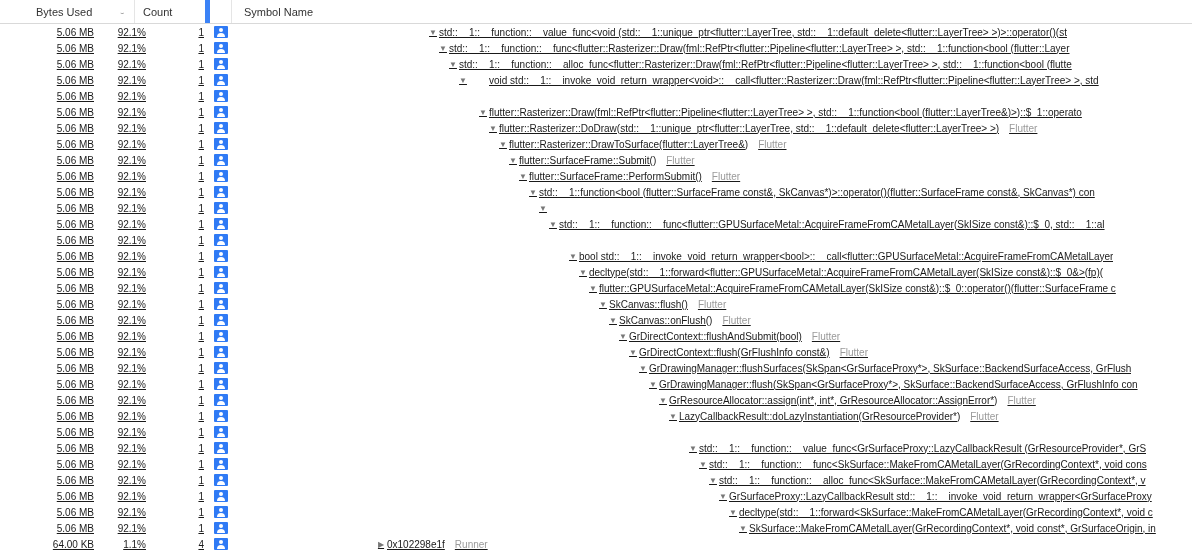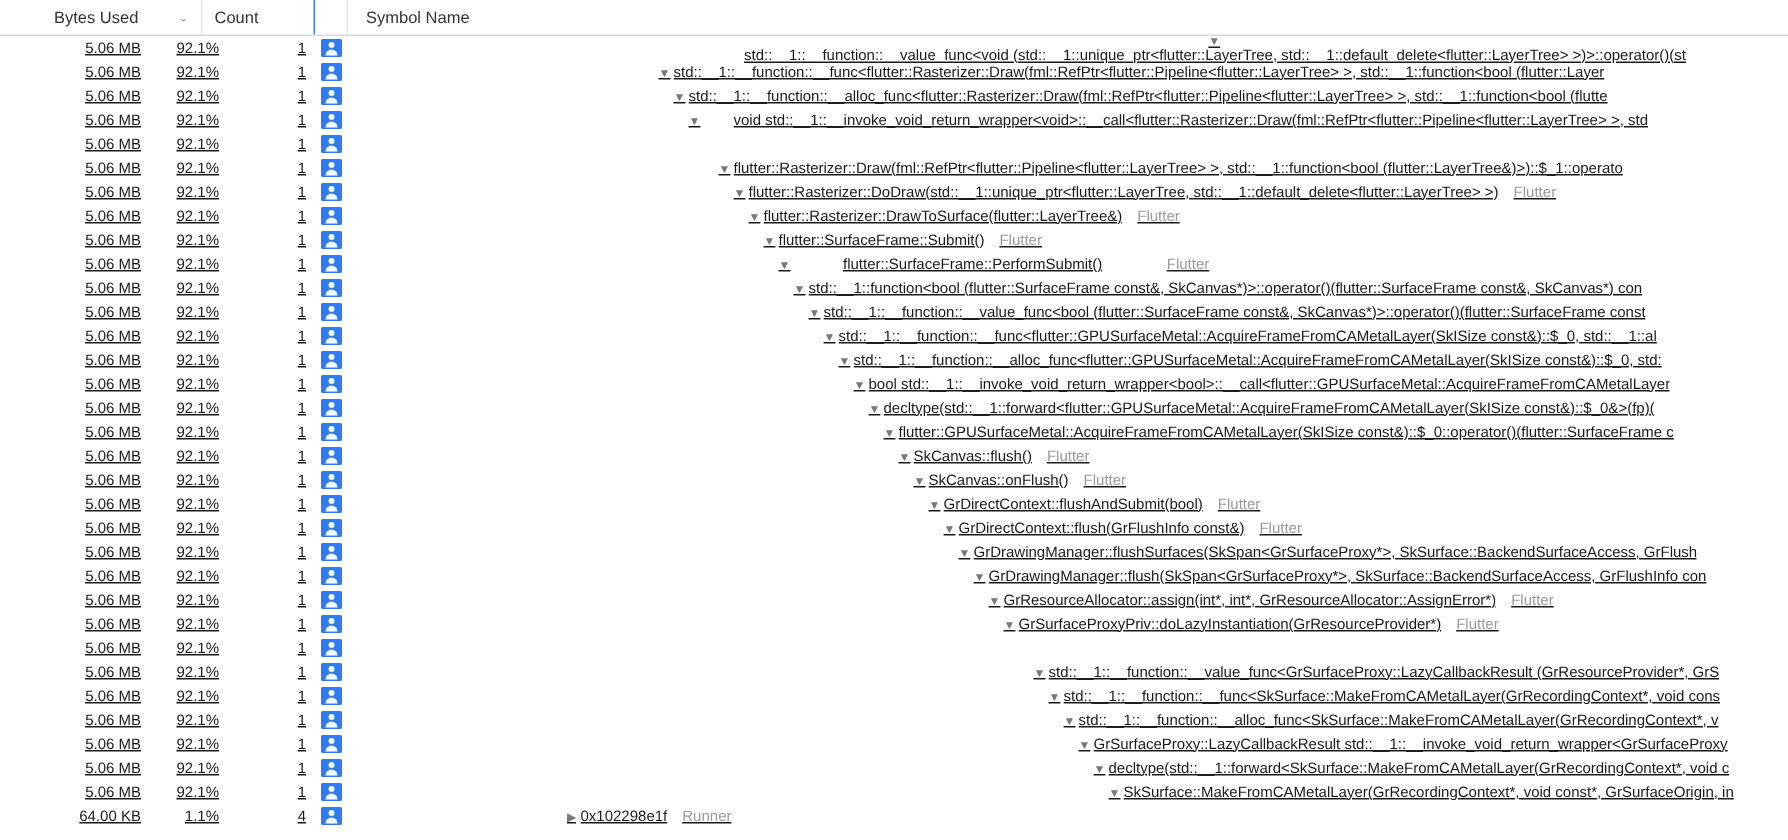--- a/index.html
+++ b/index.html
@@ -36,21 +36,21 @@
     border-right: 1px solid #e5e5e5;
     height: 100%;
     gap: 22px;
   }
   .col-bytes-h .label { flex: 1; text-align: left; padding-left: 36px; }
   .col-count-h {
     width: 75px;
     display: flex;
     align-items: center;
     padding-left: 8px;
-    border-right: 1px solid #3b82f6;
+    border-right: 5px solid #3b82f6;
     height: 100%;
     gap: 4px;
   }
   .col-icon-h {
     width: 22px;
     border-right: 1px solid #e5e5e5;
     height: 100%;
   }
   .col-symbol-h {
     flex: 1;
@@ -196,21 +196,21 @@
       <div class="row">
         <div class="gutter-left"></div>
         <div class="col-bytes">5.06 MB</div>
         <div class="col-pct">92.1%</div>
         <div class="col-count">1</div>
         <div class="col-icon">
           <div class="person-icon"></div>
         </div>
         <div class="vdivider"></div>
         <div class="vdivider2"></div>
-        <div class="col-symbol" style="padding-left: 52px; flex-direction: column;">
+        <div class="col-symbol" style="padding-left: 52px;">
           <span class="disclosure down"></span>
           <span class="symbol-text">std::__1::__function::__value_func&lt;void (std::__1::unique_ptr&lt;flutter::LayerTree, std::__1::default_delete&lt;flutter::LayerTree&gt; &gt;)&gt;::operator()(st</span>
         </div>
       </div>
       <div class="row">
         <div class="gutter-left"></div>
         <div class="col-bytes">5.06 MB</div>
         <div class="col-pct">92.1%</div>
         <div class="col-count">1</div>
         <div class="col-icon">
@@ -330,21 +330,21 @@
       <div class="row">
         <div class="gutter-left"></div>
         <div class="col-bytes">5.06 MB</div>
         <div class="col-pct">92.1%</div>
         <div class="col-count">1</div>
         <div class="col-icon">
           <div class="person-icon"></div>
         </div>
         <div class="vdivider"></div>
         <div class="vdivider2"></div>
-        <div class="col-symbol" style="padding-left: 142px; gap: 33px;">
+        <div class="col-symbol" style="padding-left: 142px;">
           <span class="disclosure down"></span>
           <span class="symbol-text">flutter::SurfaceFrame::PerformSubmit()</span>
           <span class="module">Flutter</span>
         </div>
       </div>
       <div class="row">
         <div class="gutter-left"></div>
         <div class="col-bytes">5.06 MB</div>
         <div class="col-pct">92.1%</div>
         <div class="col-count">1</div>
@@ -363,21 +363,20 @@
         <div class="col-bytes">5.06 MB</div>
         <div class="col-pct">92.1%</div>
         <div class="col-count">1</div>
         <div class="col-icon">
           <div class="person-icon"></div>
         </div>
         <div class="vdivider"></div>
         <div class="vdivider2"></div>
         <div class="col-symbol" style="padding-left: 162px;">
           <span class="disclosure down"></span>
-          <span class="symbol-text">std::__1::__function::__value_func&lt;bool (flutter::SurfaceFrame const&amp;, SkCanvas*)&gt;::operator()(flutter::SurfaceFrame const</span>
         </div>
       </div>
       <div class="row">
         <div class="gutter-left"></div>
         <div class="col-bytes">5.06 MB</div>
         <div class="col-pct">92.1%</div>
         <div class="col-count">1</div>
         <div class="col-icon">
           <div class="person-icon"></div>
         </div>
@@ -391,24 +390,20 @@
       <div class="row">
         <div class="gutter-left"></div>
         <div class="col-bytes">5.06 MB</div>
         <div class="col-pct">92.1%</div>
         <div class="col-count">1</div>
         <div class="col-icon">
           <div class="person-icon"></div>
         </div>
         <div class="vdivider"></div>
         <div class="vdivider2"></div>
-        <div class="col-symbol" style="padding-left: 182px;">
-          <span class="disclosure down"></span>
-          <span class="symbol-text">std::__1::__function::__alloc_func&lt;flutter::GPUSurfaceMetal::AcquireFrameFromCAMetalLayer(SkISize const&amp;)::$_0, std:</span>
-        </div>
       </div>
       <div class="row">
         <div class="gutter-left"></div>
         <div class="col-bytes">5.06 MB</div>
         <div class="col-pct">92.1%</div>
         <div class="col-count">1</div>
         <div class="col-icon">
           <div class="person-icon"></div>
         </div>
         <div class="vdivider"></div>
@@ -563,21 +558,21 @@
         <div class="col-bytes">5.06 MB</div>
         <div class="col-pct">92.1%</div>
         <div class="col-count">1</div>
         <div class="col-icon">
           <div class="person-icon"></div>
         </div>
         <div class="vdivider"></div>
         <div class="vdivider2"></div>
         <div class="col-symbol" style="padding-left: 292px;">
           <span class="disclosure down"></span>
-          <span class="symbol-text">GrSurfaceProxyPriv::doLazyInstantiation(GrResourceProvider*)</span>
+          <span class="symbol-text">LazyCallbackResult::doLazyInstantiation(GrResourceProvider*)</span>
           <span class="module">Flutter</span>
         </div>
       </div>
       <div class="row">
         <div class="gutter-left"></div>
         <div class="col-bytes">5.06 MB</div>
         <div class="col-pct">92.1%</div>
         <div class="col-count">1</div>
         <div class="col-icon">
           <div class="person-icon"></div>

